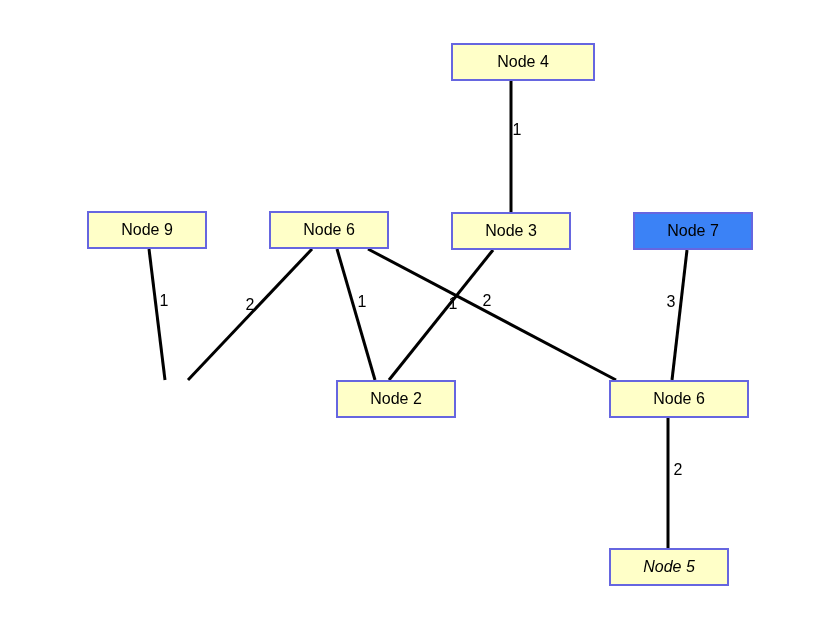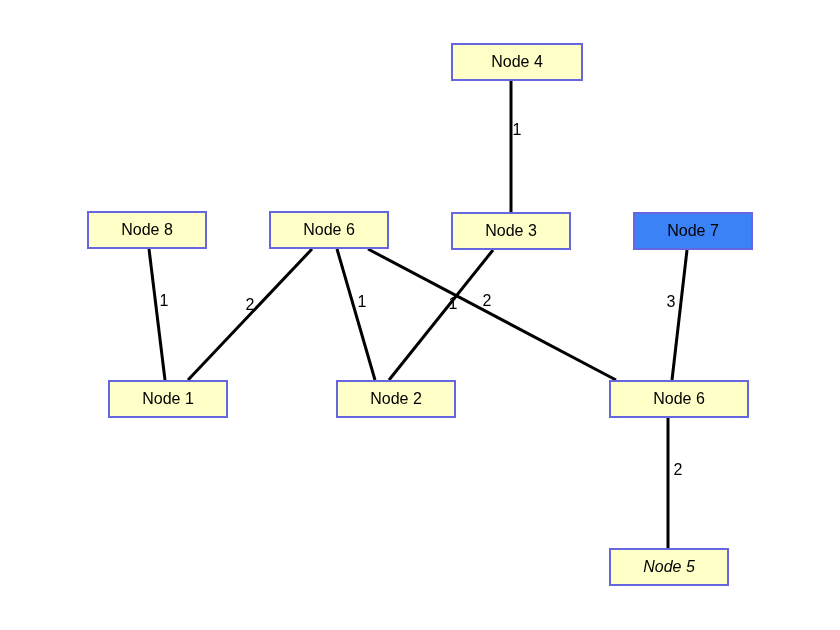--- a/index.html
+++ b/index.html
@@ -57,37 +57,34 @@
       <line x1="493" y1="250" x2="389" y2="380" stroke="#000000" stroke-width="3"></line>
       <text x="453" y="303" fill="#000000">1</text>
       <line x1="368" y1="249" x2="616" y2="380" stroke="#000000" stroke-width="3"></line>
       <text x="487" y="300" fill="#000000">2</text>
       <line x1="687" y1="250" x2="672" y2="380" stroke="#000000" stroke-width="3"></line>
       <text x="671" y="301" fill="#000000">3</text>
       <line x1="668" y1="418" x2="668" y2="548" stroke="#000000" stroke-width="3"></line>
       <text x="678" y="469" fill="#000000">2</text>
     </svg>
   <div class="node-layer" id="node-layer">
-      <div class="node" style="left: 451px; top: 43px; width: 132px; height: 38px; background: rgb(255, 255, 200); border-color: rgb(102, 102, 224); color: rgb(0, 0, 0);">
+      <div class="node" style="left: 451px; top: 43px; width: 144px; height: 38px; background: rgb(255, 255, 200); border-color: rgb(102, 102, 224); color: rgb(0, 0, 0);">
         <span>Node 4</span>
       </div>
       <div class="node" style="left: 87px; top: 211px; width: 120px; height: 38px; background: rgb(255, 255, 200); border-color: rgb(102, 102, 224); color: rgb(0, 0, 0);">
-        <span>Node 8</span>
+        <span>Node 9</span>
       </div>
       <div class="node" style="left: 269px; top: 211px; width: 120px; height: 38px; background: rgb(255, 255, 200); border-color: rgb(102, 102, 224); color: rgb(0, 0, 0);">
         <span>Node 6</span>
       </div>
       <div class="node" style="left: 451px; top: 212px; width: 120px; height: 38px; background: rgb(255, 255, 200); border-color: rgb(102, 102, 224); color: rgb(0, 0, 0);">
         <span>Node 3</span>
       </div>
       <div class="node" style="left: 633px; top: 212px; width: 120px; height: 38px; background: #3b82f6; border-color: rgb(102, 102, 224); color: rgb(0, 0, 0);">
         <span>Node 7</span>
-      </div>
-      <div class="node" style="left: 108px; top: 380px; width: 120px; height: 38px; background: rgb(255, 255, 200); border-color: rgb(102, 102, 224); color: rgb(0, 0, 0);">
-        <span>Node 1</span>
       </div>
       <div class="node" style="left: 336px; top: 380px; width: 120px; height: 38px; background: rgb(255, 255, 200); border-color: rgb(102, 102, 224); color: rgb(0, 0, 0);">
         <span>Node 2</span>
       </div>
       <div class="node" style="left: 609px; top: 380px; width: 140px; height: 38px; background: rgb(255, 255, 200); border-color: rgb(102, 102, 224); color: rgb(0, 0, 0);">
         <span>Node 6</span>
       </div>
       <div class="node" style="left: 609px; top: 548px; width: 120px; height: 38px; background: rgb(255, 255, 200); border-color: rgb(102, 102, 224); color: rgb(0, 0, 0); font-style: italic;">
         <span>Node 5</span>
       </div>

